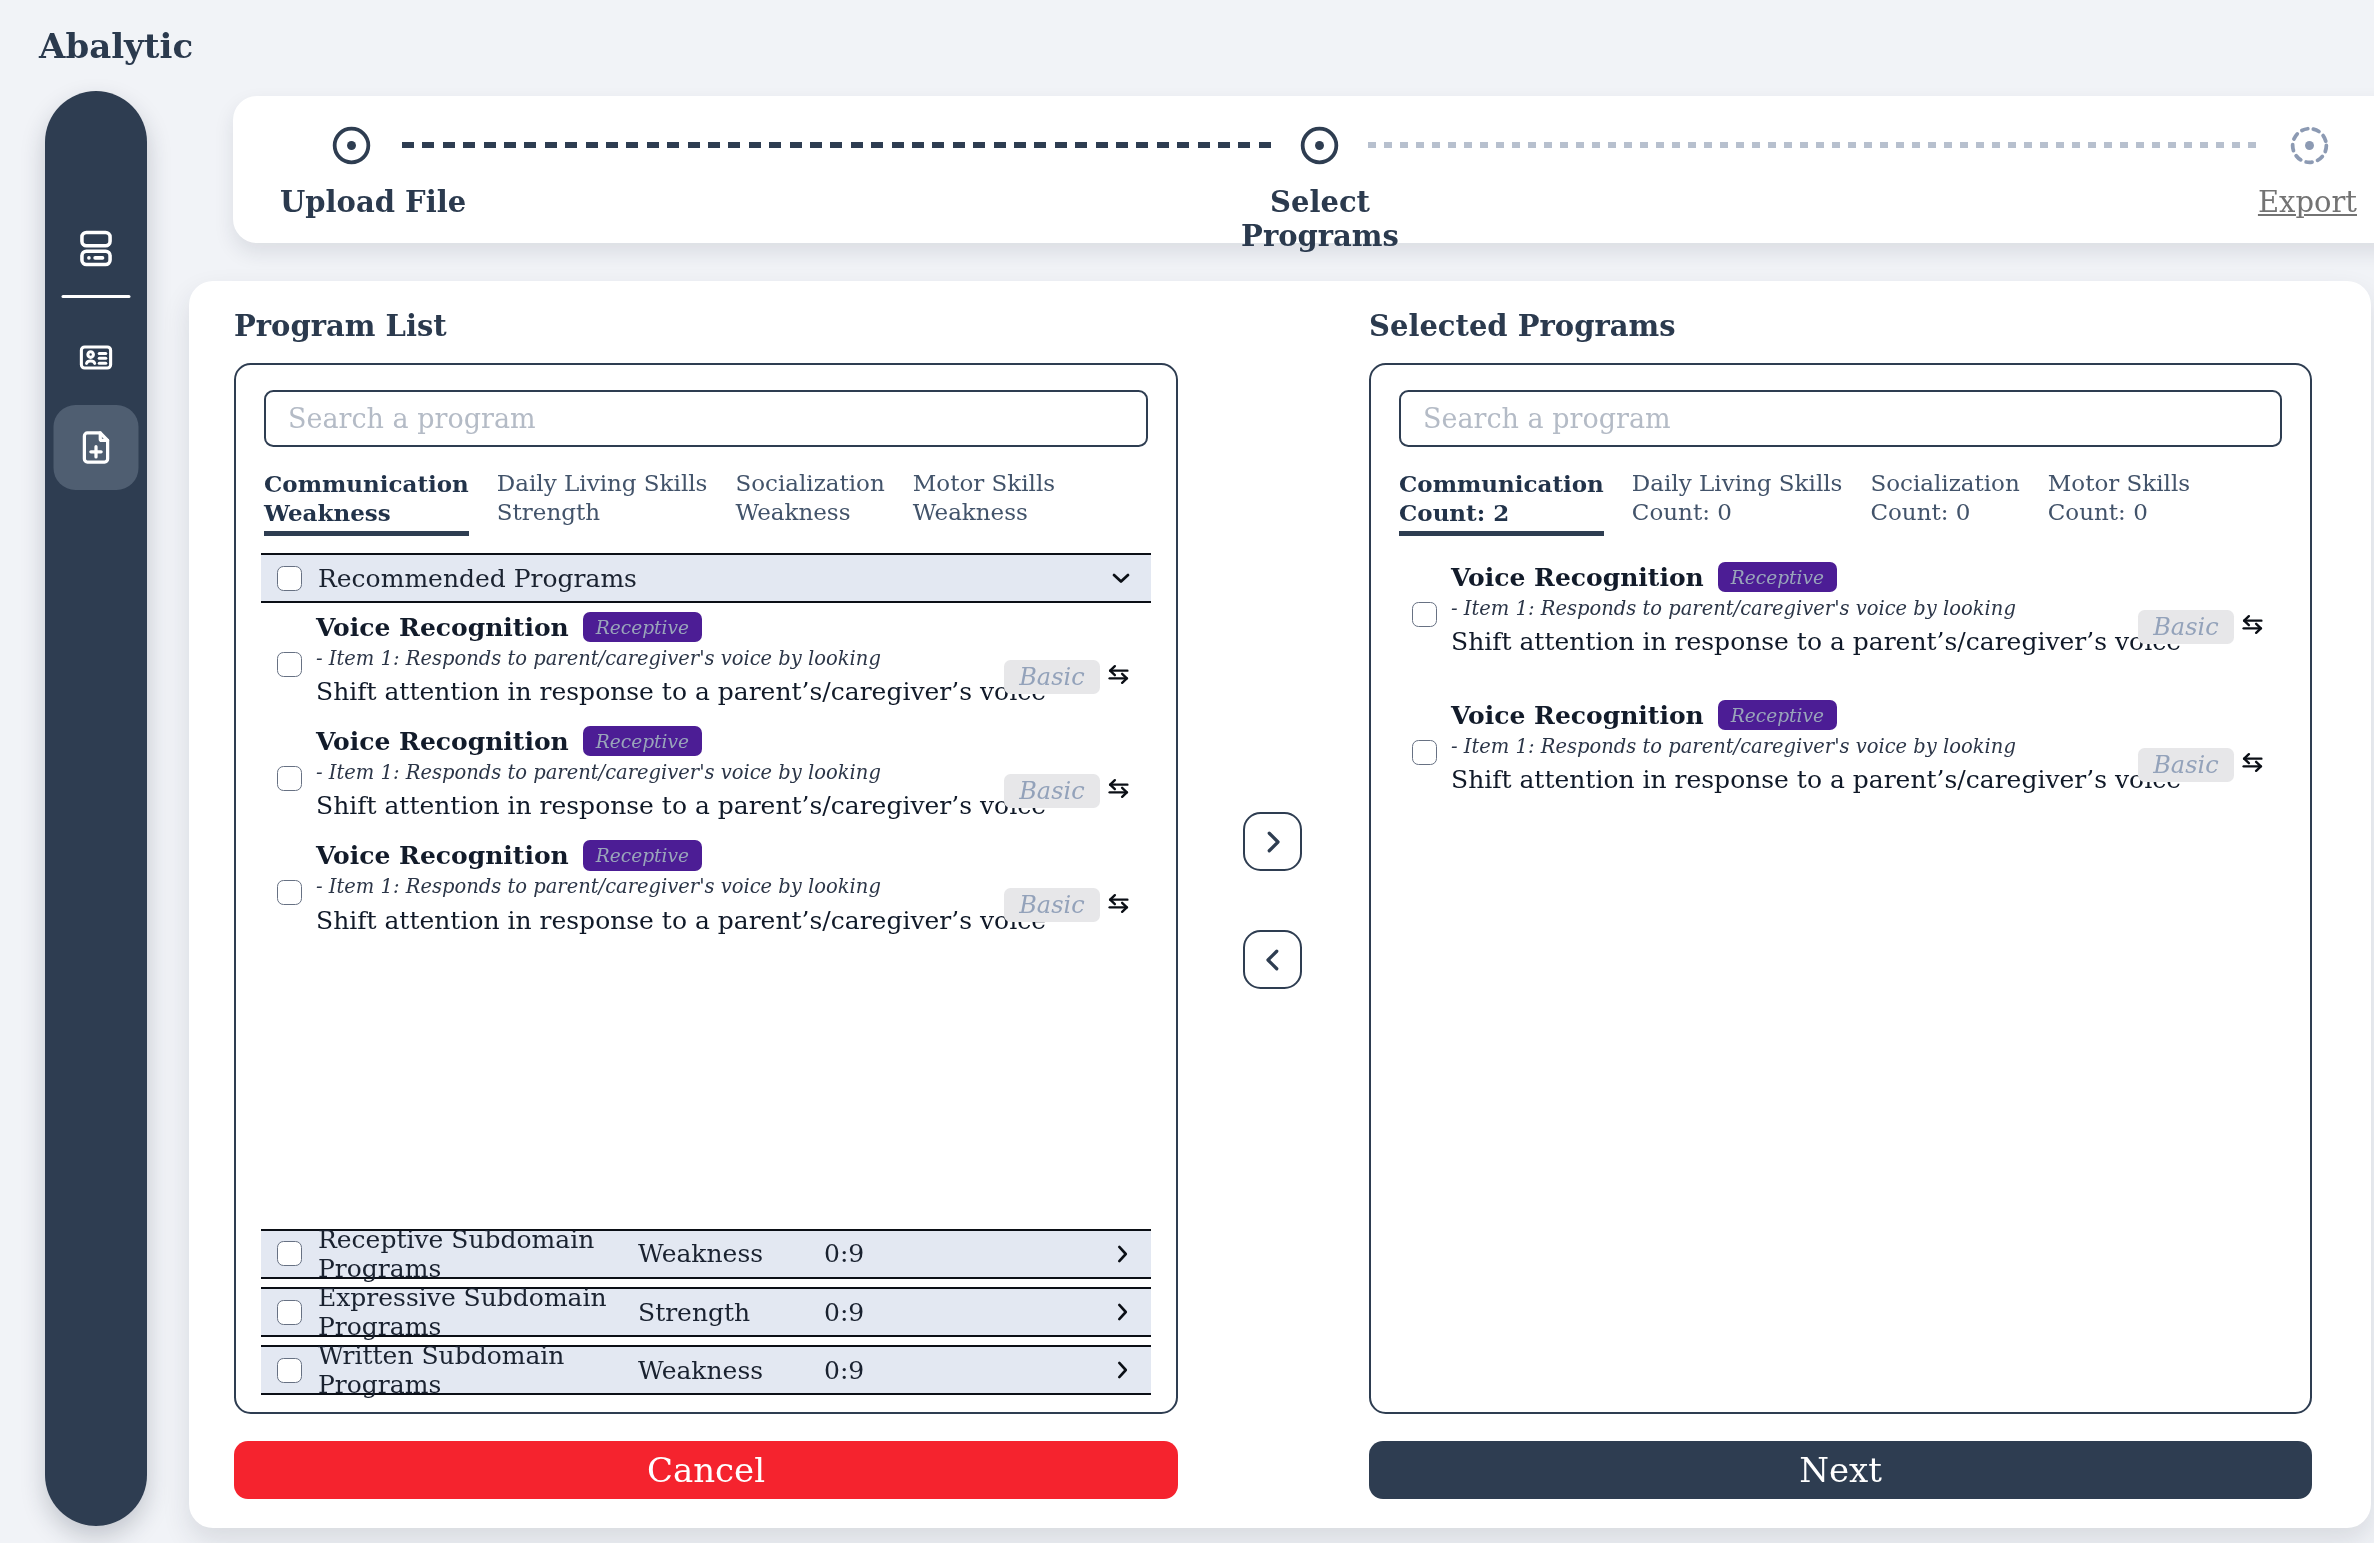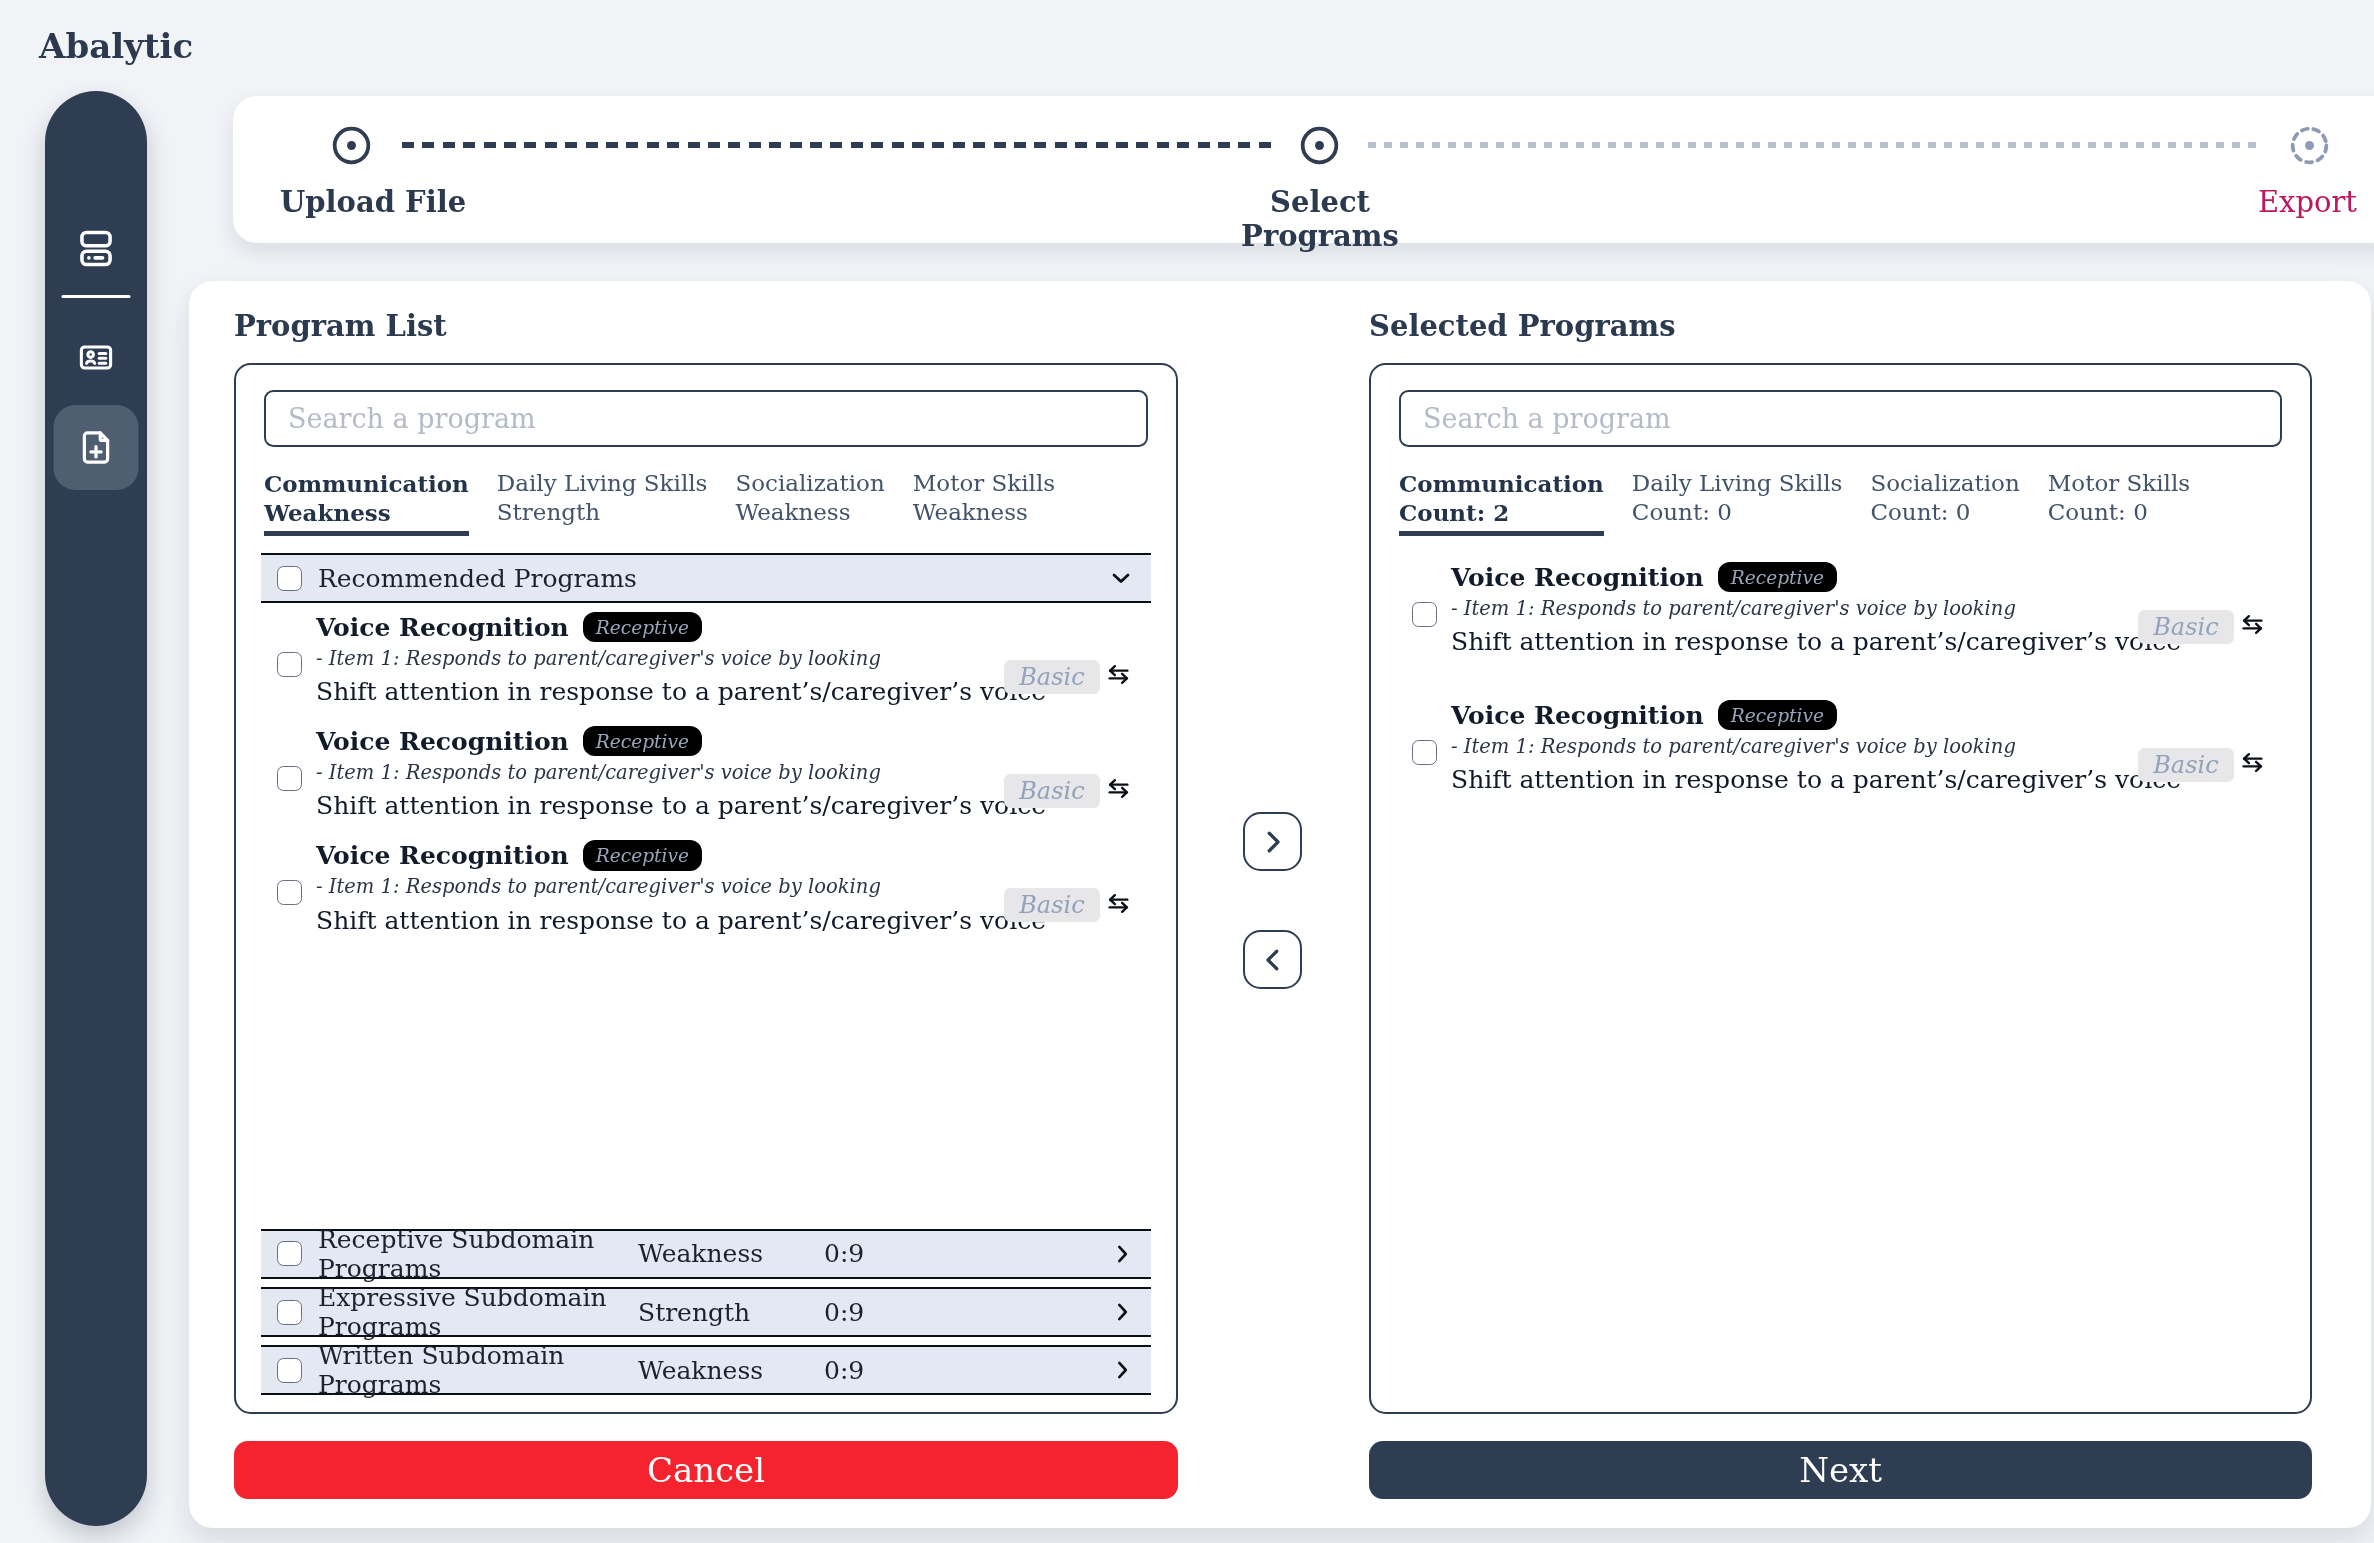--- a/index.html
+++ b/index.html
@@ -46,21 +46,21 @@
   
   .step-icon { position: absolute; top: 28px; }
   .connector { position: absolute; height: 5.6px; top: 46px; }
   .connector.dark {
     background: repeating-linear-gradient(90deg, #2e3d51 0 12px, transparent 12px 20.4px);
   }
   .connector.light {
     background: repeating-linear-gradient(90deg, #b7c0ce 0 8.3px, transparent 8.3px 16px);
   }
   .step-label { position: absolute; top: 89px; font-size: 29px; color: #2b3a4e; font-weight: bold; }
-  .step-label.muted { font-weight: normal; color: #be185d; }
+  .step-label.muted { font-weight: normal; color: #737373; text-decoration: underline; }
   
   .panel-title { position: absolute; font-size: 29px; font-weight: bold; color: #2b3a4e; }
   .panel {
     position: absolute; top: 82px; height: 1051px;
     border: 2.8px solid #2e3d51; border-radius: 16.7px; background: #fff;
   }
   .panel.left { left: 45px; width: 944px; }
   .panel.right { left: 1180px; width: 943px; }
   .search-input {
     position: absolute; left: 28px; right: 28px; top: 25px; height: 57px;
@@ -102,21 +102,21 @@
   
   .items { position: absolute; left: 25px; right: 25px; top: 247px; }
   .panel.right .items { top: 197px; }
   .prog-item { position: relative; height: 104px; margin-bottom: 10.2px; }
   .panel.right .prog-item { margin-bottom: 34px; }
   .prog-item .chk { position: absolute; left: 16px; top: 40px; }
   .prog-body { margin-left: 55px; }
   .title-line { display: flex; align-items: center; gap: 14px; }
   .prog-title { font-size: 25px; font-weight: bold; color: #121b2a; }
   .badge-receptive {
-    background: #000000; color: #99a5ba; border-radius: 12px;
+    background: #4c1d95; color: #99a5ba; border-radius: 7px;
     font-size: 18.6px; font-style: italic; padding: 4.6px 13px;
   }
   .prog-note { margin-top: 4.6px; font-size: 19.5px; font-style: italic; color: #2b3547; }
   .prog-desc { margin-top: 7.4px; font-size: 25px; color: #101928; }
   .prog-actions {
     position: absolute; right: 20.4px; top: 48px;
     display: flex; align-items: center; gap: 6px;
   }
   .badge-basic {
     background: #e7e7e9; color: #93a2ba; border-radius: 6.5px;

